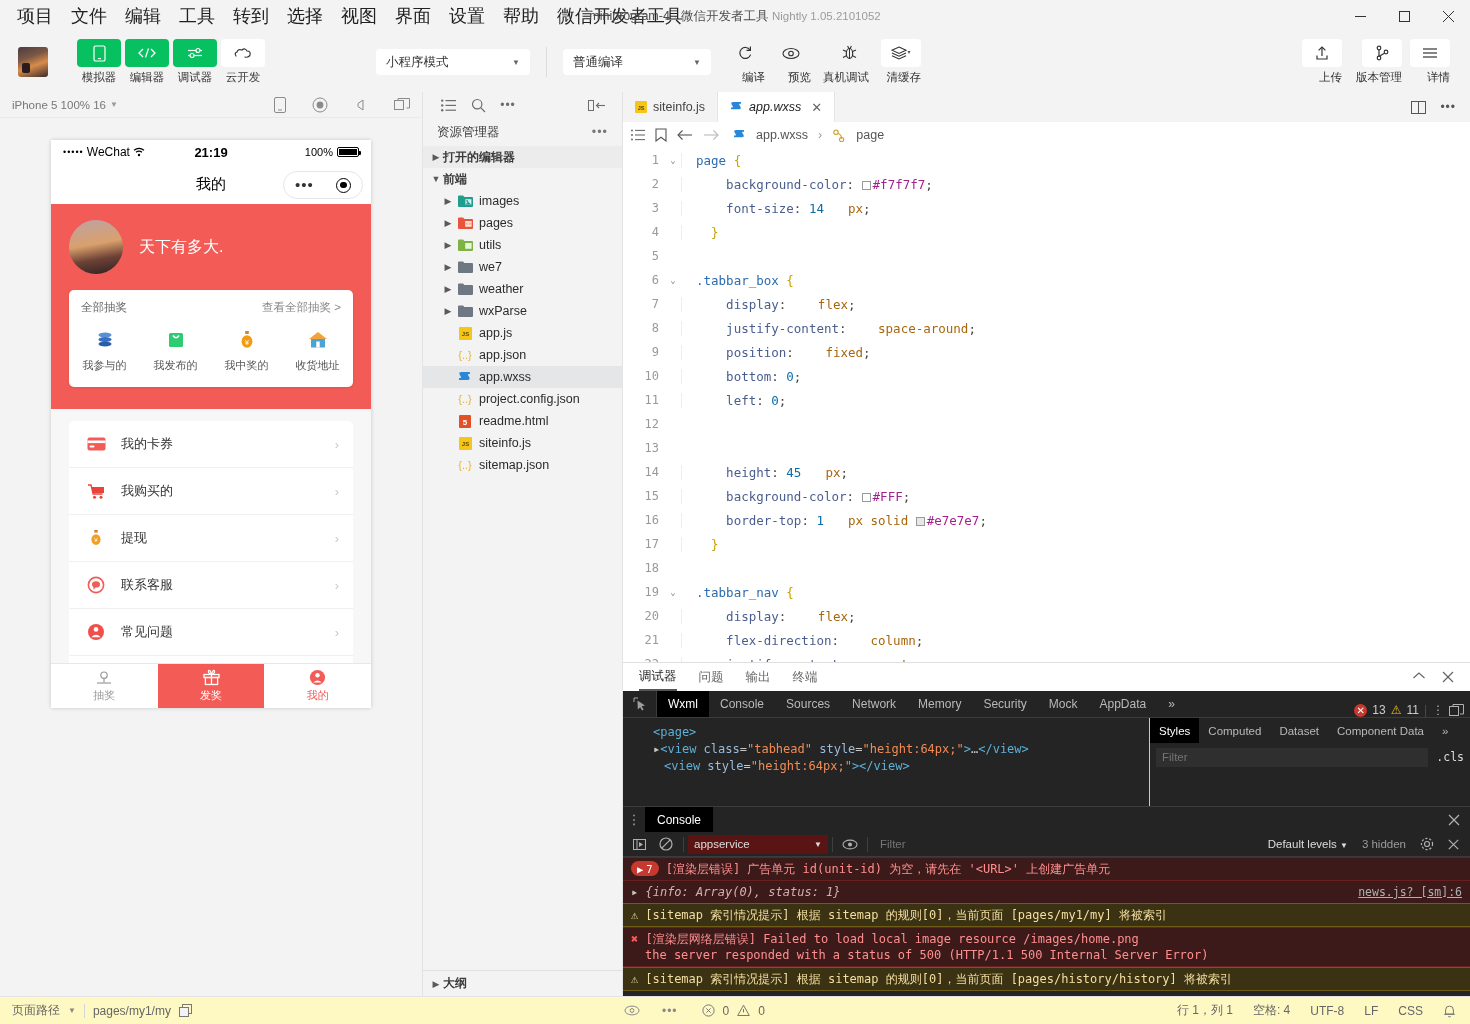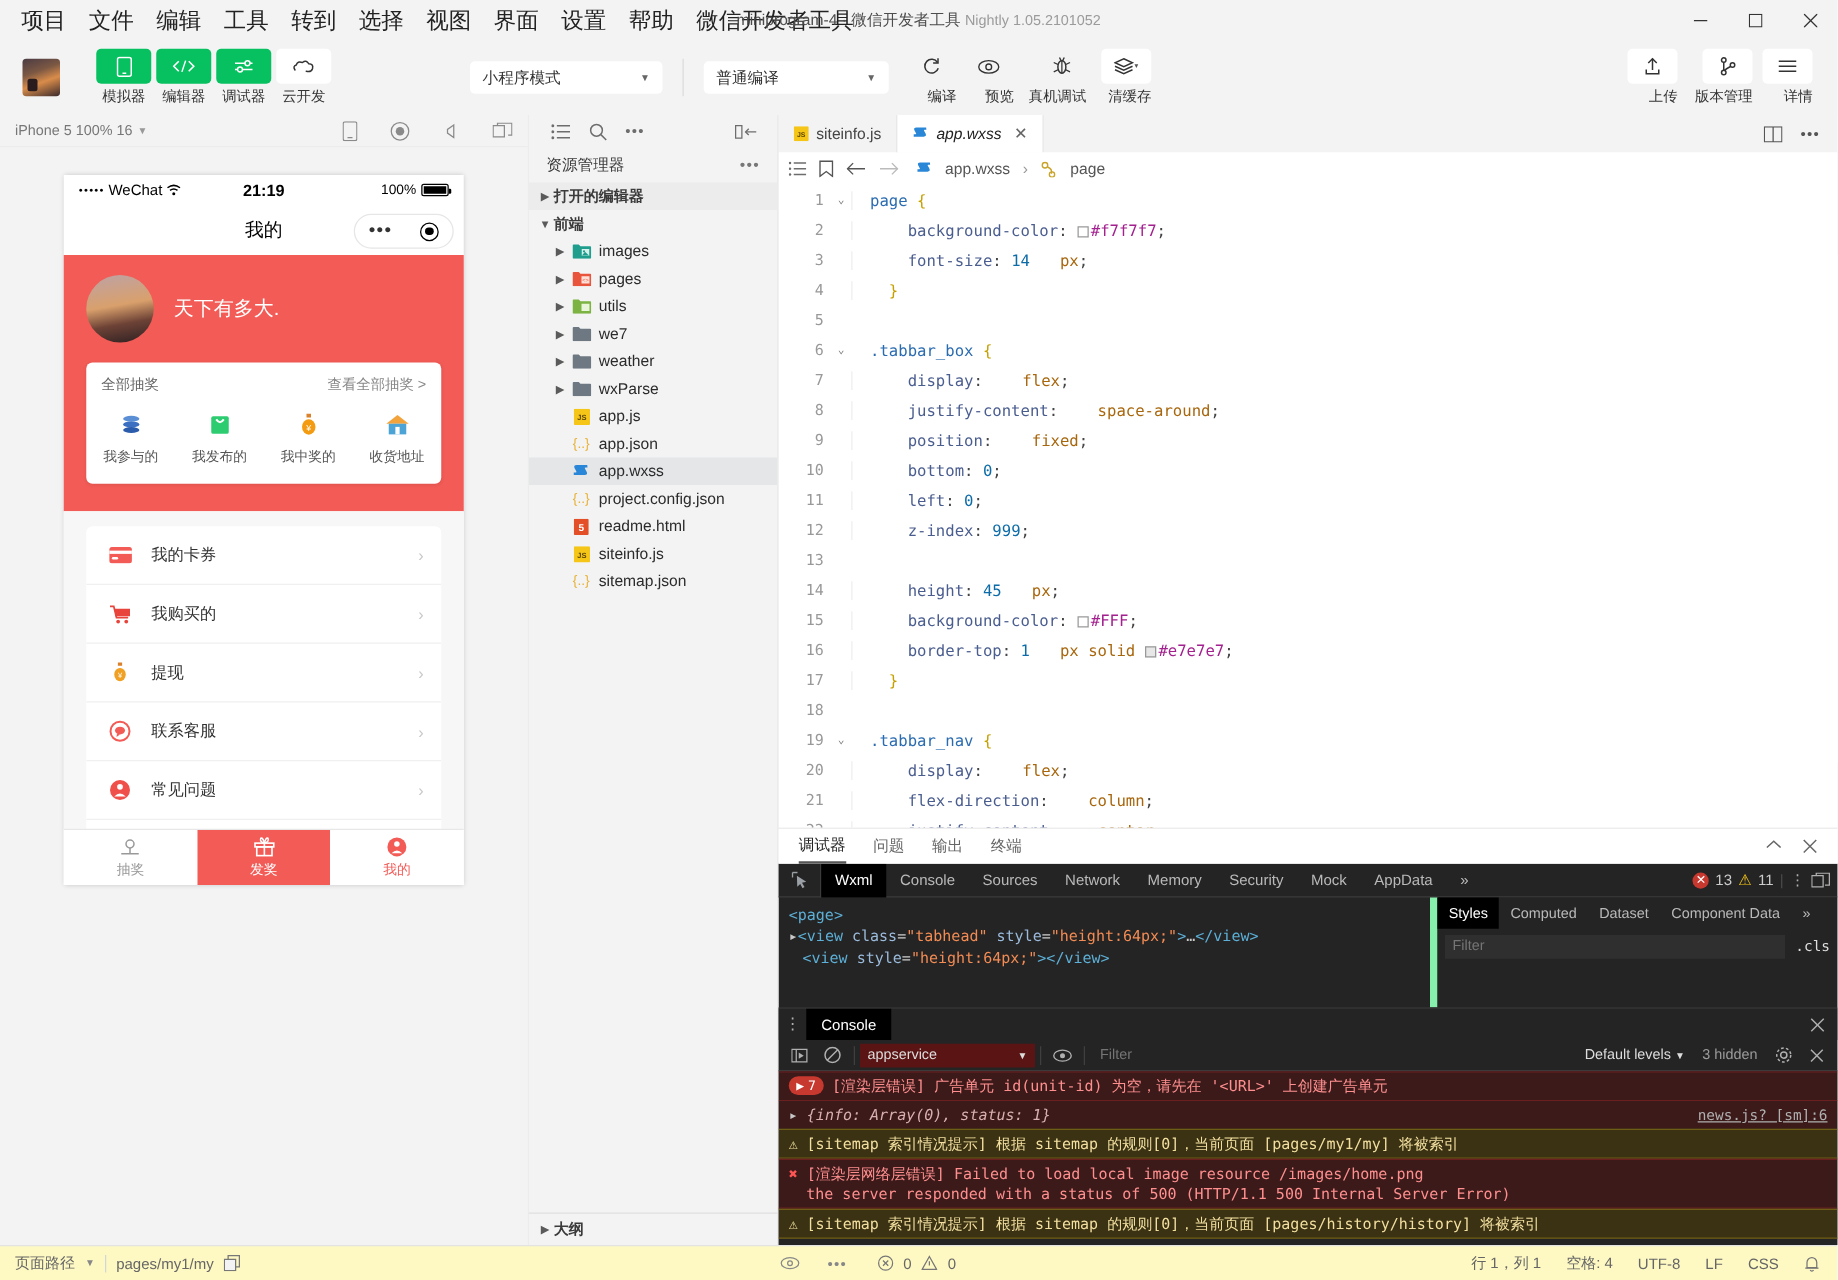--- a/index.html
+++ b/index.html
@@ -144,30 +144,30 @@
 
   
   .debugger { height:334px; background:#fff; display:flex; flex-direction:column; border-top:1px solid #e0e0e0; }
   .dbg-tabs { height:28px; display:flex; align-items:center; padding:0 16px; gap:22px; font-size:12.5px; color:#666; background:#fff; position:relative;}
   .dbg-tabs .dt.active { color:#222; border-bottom:2px solid #555; height:28px; display:flex; align-items:center; }
   .dbg-tabs .dt { height:28px; display:flex; align-items:center; }
   .dbg-tabs .right { margin-left:auto; display:flex; gap:16px; color:#666; }
 
   .devtools { flex:1; background:#242424; display:flex; flex-direction:column; min-height:0; color:#ccc;
       font-family:"DejaVu Sans Mono","Liberation Mono",monospace; }
-  .dt-bar { height:27px; display:flex; align-items:center; background:#242424; border-bottom:1px solid #3b3b3b; }
+  .dt-bar { height:27px; display:flex; align-items:flex-end; background:#242424; border-bottom:1px solid #3b3b3b; }
   .dt-insp { width:34px; display:flex; align-items:center; justify-content:center; color:#9aa0a6; border-right:1px solid #3b3b3b; height:27px;}
   .dt-tab { padding:0 11px; height:27px; display:flex; align-items:center; font-size:12px; color:#b9b9b9;
             font-family:"Liberation Sans",sans-serif;}
   .dt-tab.active { background:#000; color:#fff; }
   .dt-bar .err { margin-left:auto; display:flex; align-items:center; gap:5px; font-size:12px; padding-right:6px; font-family:"Liberation Sans",sans-serif;}
   .badge-e { width:13px;height:13px;border-radius:50%;background:#c7382f;color:#fff;font-size:10px;display:flex;align-items:center;justify-content:center;}
   .badge-w { color:#f5c518; font-size:12px; }
   .dt-body { flex:1; display:flex; min-height:0; }
-  .wxml-pane { flex:1; padding:6px 8px; font-size:12px; line-height:17px; overflow:hidden; min-width:0; border-right:6px solid #86efac;}
+  .wxml-pane { flex:1; padding:6px 8px; font-size:12px; line-height:17px; overflow:hidden; min-width:0; border-right:1px solid #86efac;margin-left:22px;}
   .x-tag { color:#5db0d7; }
   .x-attr { color:#9bbbdc; }
   .x-val { color:#f28b54; }
   .x-pun { color:#c8c8c8; }
   .styles-pane { width:320px; display:flex; flex-direction:column; background:#242424; }
   .sp-tabs { height:25px; display:flex; align-items:center; font-family:"Liberation Sans",sans-serif; }
   .sp-tab { padding:0 9px; height:25px; display:flex; align-items:center; font-size:11.5px; color:#b9b9b9;}
   .sp-tab.active { background:#000; color:#fff; }
   .sp-filter { height:22px; display:flex; align-items:center; margin:3px 6px; }
   .sp-filter input { flex:1; height:19px; background:#2f2f2f; border:none; color:#ddd; font-size:11.5px; padding:0 6px;
@@ -919,21 +919,20 @@
             <span class="ctext">    <span class="k-prop">bottom</span><span class="k-punc">:</span> <span class="k-num">0</span><span class="k-punc">;</span></span>
           </div>
         <div class="cline">
             <span class="ln">11</span>
             <span class="fold"></span>
             <span class="ctext">    <span class="k-prop">left</span><span class="k-punc">:</span> <span class="k-num">0</span><span class="k-punc">;</span></span>
           </div>
         <div class="cline">
             <span class="ln">12</span>
             <span class="fold"></span>
-            <span class="ctext">    <span class="k-prop">z-index</span><span class="k-punc">:</span> <span class="k-num">999</span><span class="k-punc">;</span></span>
           </div>
         <div class="cline">
             <span class="ln">13</span>
             <span class="fold"></span>
           </div>
         <div class="cline">
             <span class="ln">14</span>
             <span class="fold"></span>
             <span class="ctext">    <span class="k-prop">height</span><span class="k-punc">:</span> <span class="k-num">45</span><span class="k-val">px</span><span class="k-punc">;</span></span>
           </div>

